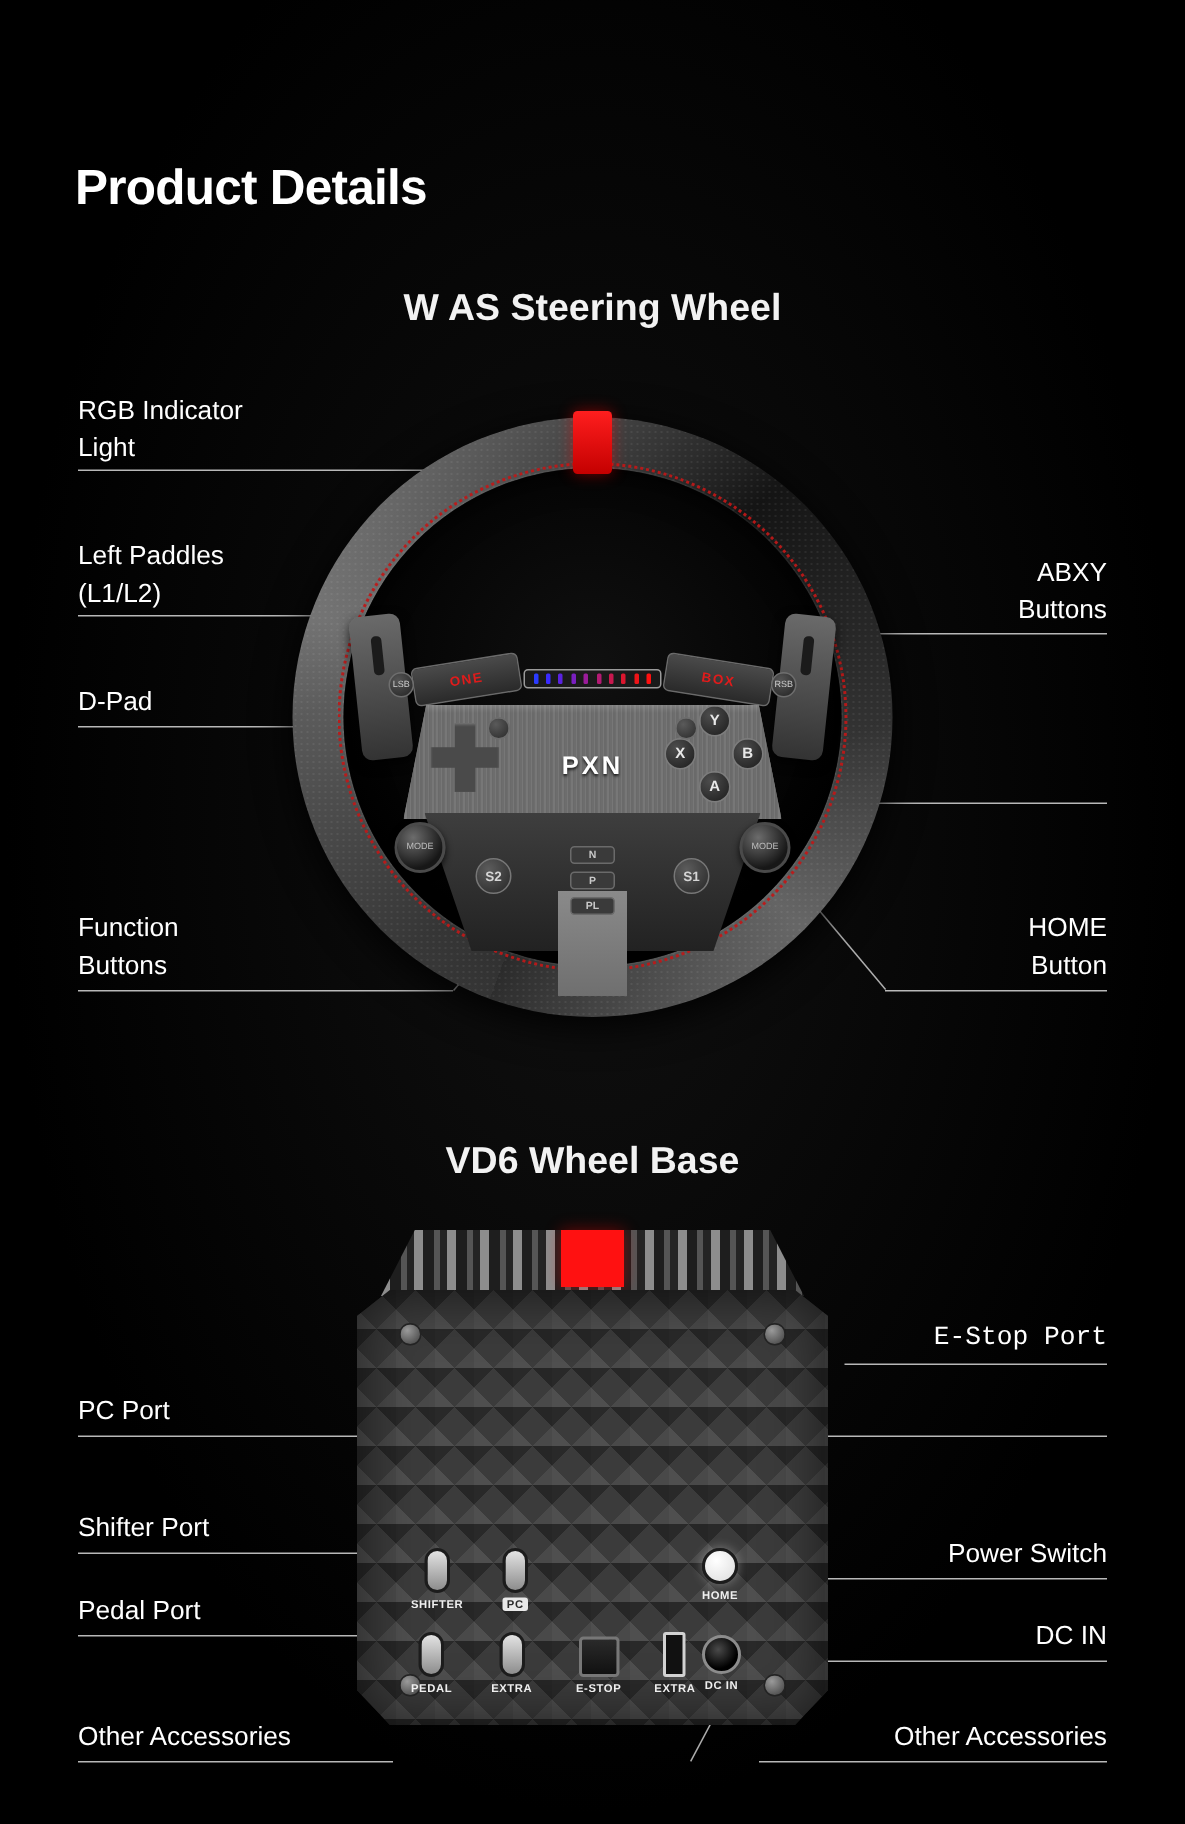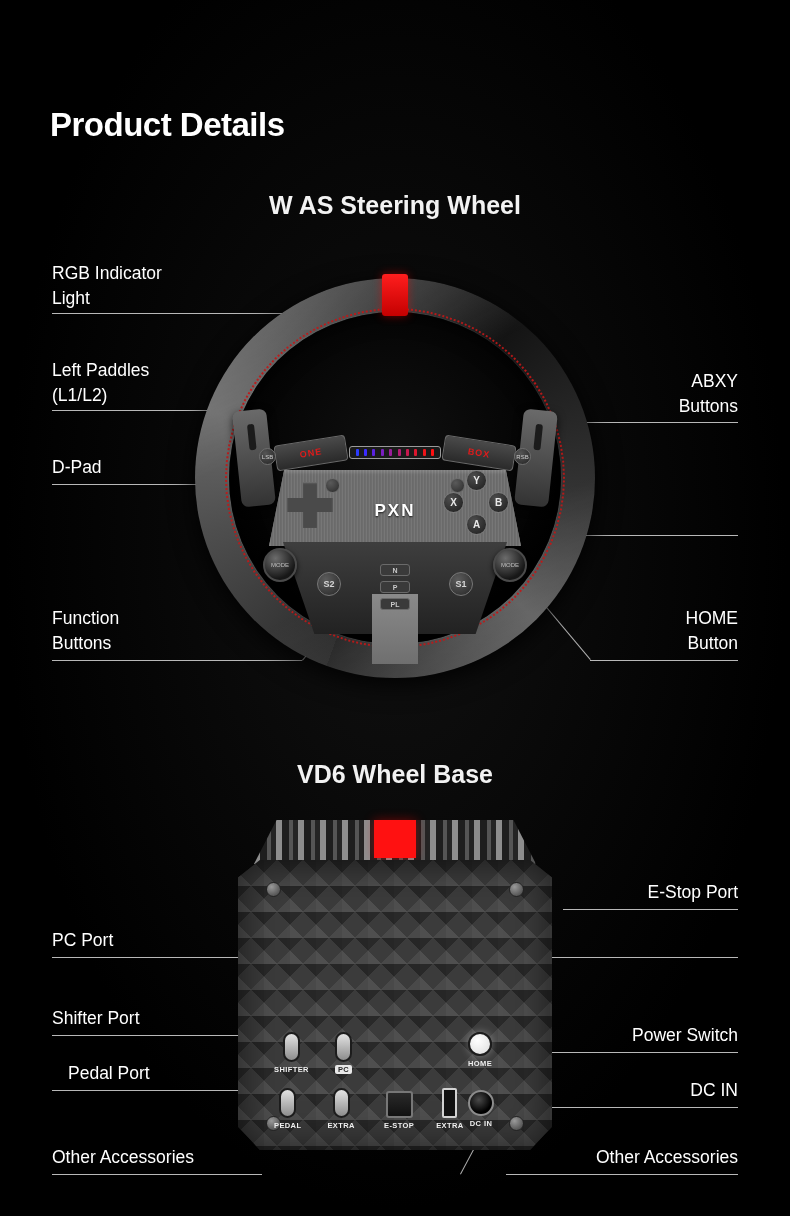--- a/index.html
+++ b/index.html
@@ -339,27 +339,27 @@
   </div>
 
   <div class="section-title" id="base-title">VD6 Wheel Base</div>
 
   <div class="callout left" style="left:52px; top:928px;">PC Port</div>
   <div class="rule" style="left:52px; top:957px; width:295px;"></div>
 
   <div class="callout left" style="left:52px; top:1006px;">Shifter Port</div>
   <div class="rule" style="left:52px; top:1035px; width:253px;"></div>
 
-  <div class="callout left" style="left:68px; top:1061px;">Pedal Port</div>
+  <div class="callout left" style="left:52px; top:1061px;">Pedal Port</div>
   <div class="rule" style="left:52px; top:1090px; width:248px;"></div>
 
   <div class="callout left" style="left:52px; top:1145px;">Other Accessories</div>
   <div class="rule" style="left:52px; top:1174px; width:210px;"></div>
 
-  <div class="callout right" style="right:52px; top:880px; width:250px;">E-Stop Port</div>
+  <div class="callout right" style="right:52px; top:880px; width:250px;font-family:Liberation Mono, monospace;">E-Stop Port</div>
   <div class="rule" style="right:52px; top:909px; width:175px;"></div>
   <div class="leader" style="left:380px; top:909px; width:187px; transform:rotate(31deg);"></div>
 
   <div class="rule" style="right:52px; top:957px; width:205px;"></div>
   <div class="leader" style="left:489px; top:957px; width:96px; transform:rotate(-84deg);"></div>
 
   <div class="callout right" style="right:52px; top:1023px; width:250px;">Power Switch</div>
   <div class="rule" style="right:52px; top:1052px; width:205px;"></div>
 
   <div class="callout right" style="right:52px; top:1078px; width:250px;">DC IN</div>

